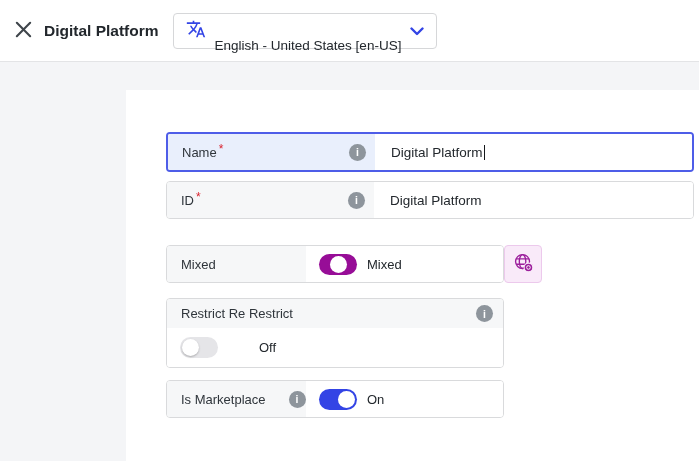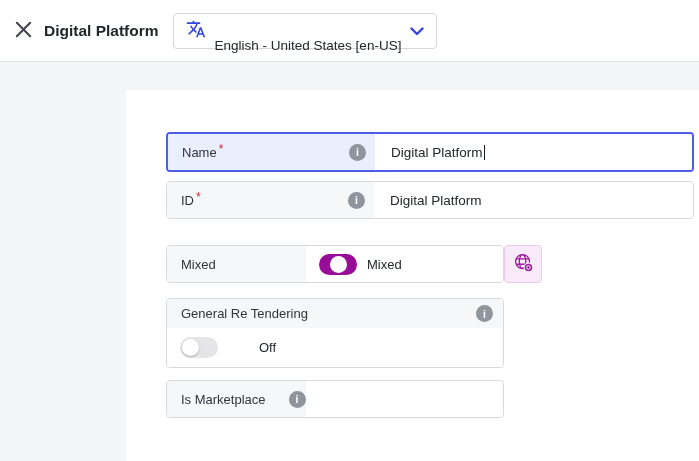--- a/index.html
+++ b/index.html
@@ -190,32 +190,38 @@
             </g>
             <circle cx="16.2" cy="16.2" r="4.6" fill="#9c1f9c" stroke="#f9eaf9" stroke-width="1.2"></circle>
             <circle cx="16.2" cy="16.2" r="1.9" fill="none" stroke="#ffffff" stroke-width="1"></circle>
           </svg>
         </span>
       </button>
     </div>
 
     <div class="row stacked mb-restrict">
       <div class="stacked-header">
-        <span class="field-label">General Re Tendering</span>
+        <span class="field-label">Restrict Re Restrict</span>
         <span class="info-icon">i</span>
       </div>
       <div class="stacked-body">
         <span class="toggle toggle-off">
             <span class="knob"></span>
           </span>
         <span class="state-label">Off</span>
       </div>
     </div>
 
     <div class="row row-narrow">
       <div class="label-cell marketplace-label-cell">
         <span class="field-label">Is Marketplace</span>
         <span class="info-icon">i</span>
       </div>
+      <div class="toggle-area">
+        <span class="toggle toggle-on">
+            <span class="knob"></span>
+          </span>
+        <span class="state-label">On</span>
+      </div>
     </div>
 
   </div>
 </div>
 
 </body></html>

